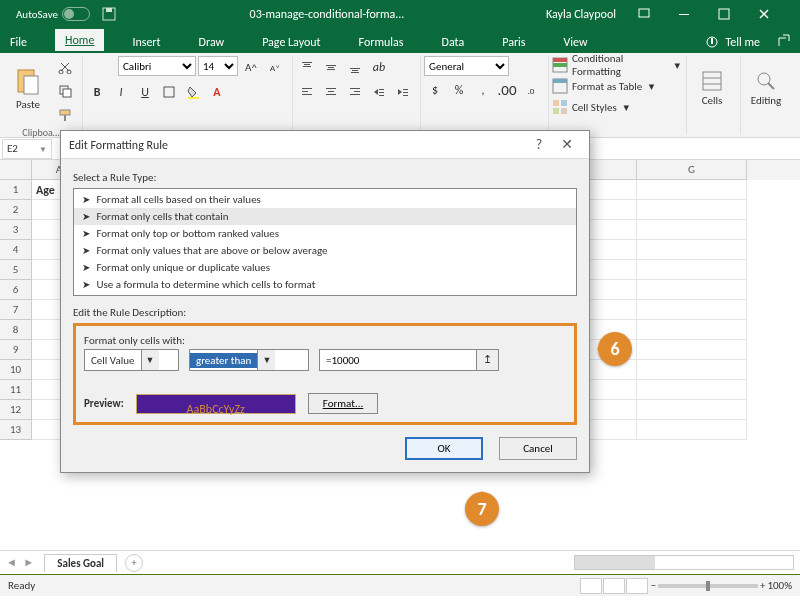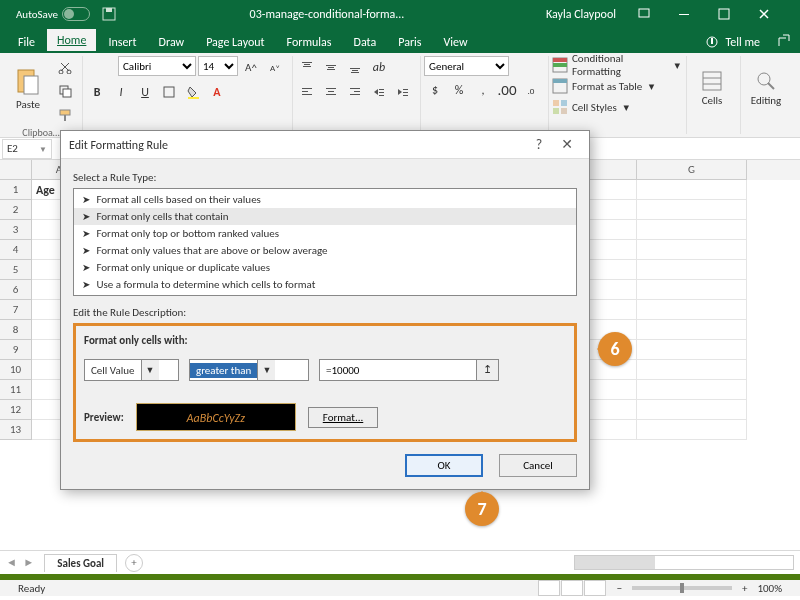--- a/index.html
+++ b/index.html
@@ -10,21 +10,21 @@
 .titlebar .autosave { display: flex; align-items: center; gap: 4px; margin-right: 12px; }
 .titlebar .toggle { width: 28px; height: 14px; border: 1px solid #8ab79b; border-radius: 7px; position: relative; }
 .titlebar .toggle::after { content: ""; position: absolute; left: 1px; top: 1px; width: 10px; height: 10px; background: #8ab79b; border-radius: 50%; }
 .titlebar .qat svg { fill: #cfe3d6; }
 .titlebar .doc-title { flex: 1; text-align: center; color: #fff; font-size: 12px; overflow: hidden; white-space: nowrap; }
 .titlebar .user { margin: 0 8px; font-size: 12px; }
 .titlebar .winbtn { width: 40px; height: 28px; display: flex; align-items: center; justify-content: center; }
 .titlebar .winbtn svg { fill: #fff; }
 
 
-.ribbon-tabs { height: 25px; background: #0b6a3b; display: flex; align-items: flex-end; padding-left: 8px; gap: 2px; color: #fff; font-size: 12px; }
+.ribbon-tabs { height: 25px; background: #0b6a3b; display: flex; align-items: flex-end; gap: 18px; color: #fff; font-size: 12px; }
 .ribbon-tabs .tab { padding: 4px 10px; cursor: pointer; }
 .ribbon-tabs .tab.active { background: #f3f3f3; color: #0b6a3b; }
 .ribbon-tabs .tab.home { border-bottom: 2px solid #0b6a3b; text-decoration: underline; }
 .ribbon-tabs .spacer { flex: 1; }
 .ribbon-tabs .right-icons { display: flex; align-items: center; gap: 6px; padding-right: 8px; padding-bottom: 3px; }
 
 
 .ribbon { height: 85px; background: #f3f3f3; border-bottom: 1px solid #d9d9d9; display: flex; padding: 3px 6px; gap: 3px; }
 .ribbon .group { display: flex; flex-direction: column; border-right: 1px solid #e0e0e0; padding: 0 6px 1px 0; }
 .ribbon .group-body { flex: 1; display: flex; gap: 4px; align-items: flex-start; }
@@ -61,50 +61,50 @@
 
 .sheet-tabs { height: 24px; border-top: 1px solid #d9d9d9; display: flex; align-items: center; font-size: 11px; padding: 0 6px; gap: 8px; background: #fff; }
 .sheet-tabs .nav { color: #999; letter-spacing: 2px; }
 .sheet-tabs .stab { border: 1px solid #ccc; border-bottom: none; padding: 2px 12px; font-weight: bold; background: #fff; }
 .sheet-tabs .add { width: 18px; height: 18px; border: 1px solid #ccc; border-radius: 50%; text-align: center; line-height: 16px; color: #666; }
 .sheet-tabs .hscroll { flex: 1; display: flex; justify-content: flex-end; }
 .sheet-tabs .hscroll .track { width: 220px; height: 15px; border: 1px solid #ccc; position: relative; }
 .sheet-tabs .hscroll .thumb { position: absolute; left: 0; top: 0; width: 80px; height: 13px; background: #ddd; }
 
 
-.statusbar { height: 22px; background: #f3f3f3; border-top: 6px solid #4d7c0f; display: flex; align-items: center; font-size: 11px; padding: 0 18px; gap: 10px; }
+.statusbar { height: 22px; background: #f3f3f3; border-top: 1px solid #4d7c0f; display: flex; align-items: center; font-size: 11px; padding: 0 8px; gap: 2px; }
 .statusbar .spacer { flex: 1; }
 .statusbar .viewbtns { display: flex; gap: 1px; }
 .statusbar .vb { width: 22px; height: 16px; border: 1px solid #ccc; background: #fff; }
 .statusbar .slider { width: 100px; height: 4px; background: #ccc; position: relative; }
 .statusbar .slider::after { content: ""; position: absolute; left: 48px; top: -3px; width: 4px; height: 10px; background: #888; }
 
 
 .dialog { position: absolute; left: 60px; top: 130px; width: 530px; background: #f0f0f0; border: 1px solid #888; box-shadow: 3px 3px 12px rgba(0,0,0,0.3); font-size: 11px; }
 .dialog .dlg-title { height: 28px; display: flex; align-items: center; padding: 0 8px; background: #fff; border-bottom: 1px solid #ddd; }
 .dialog .dlg-title .t { flex: 1; font-size: 12px; }
 .dialog .dlg-title .help, .dialog .dlg-title .close { width: 28px; text-align: center; font-size: 14px; color: #555; cursor: pointer; }
 .dialog .body { padding: 8px 12px 12px; }
 .dialog .sect-label { margin: 4px 0; }
 .dialog .rule-list { border: 1px solid #888; background: #fff; padding: 2px 0; }
 .dialog .rule-item { padding: 2px 8px; display: flex; align-items: center; gap: 6px; }
 .dialog .rule-item.sel { background: #e8e8e8; }
 .dialog .arrow { font-size: 10px; }
 .dialog .desc-box { border: 3px solid #e08a2d; padding: 8px; margin-top: 4px; background: #f0f0f0; }
-.dialog .desc-box .lbl { font-weight: bold; margin-bottom: 12px; }
+.dialog .desc-box .lbl { font-weight: normal; margin-bottom: 2px; }
 .dialog .controls-row { display: flex; gap: 10px; align-items: center; }
 .dialog .combo { display: flex; align-items: center; border: 1px solid #888; background: #fff; height: 22px; }
 .dialog .combo .txt { padding: 0 6px; font-size: 11px; }
 .dialog .combo .dd { width: 18px; text-align: center; border-left: 1px solid #888; font-size: 9px; background: #eee; height: 100%; line-height: 20px; }
 .dialog .combo.sel .txt { background: #2f6db0; color: #fff; padding: 1px 6px; }
 .dialog .refinput { display: flex; border: 1px solid #888; background: #fff; height: 22px; width: 180px; }
 .dialog .refinput input { border: none; flex: 1; padding: 0 6px; font-size: 11px; outline: none; }
 .dialog .refinput .pick { width: 22px; border-left: 1px solid #888; background: #eee; text-align: center; line-height: 20px; font-size: 11px; }
 .dialog .preview-row { display: flex; align-items: center; gap: 12px; margin-top: 22px; }
-.dialog .preview-box { width: 160px; height: 28px; border: 1px solid #c9a85f; background: #000000; color: #d18a3a; text-align: center; line-height: 28px; font-size: 12px; font-style: italic; }
+.dialog .preview-box { width: 160px; height: 20px; border: 1px solid #c9a85f; background: #4c1d95; color: #d18a3a; text-align: center; line-height: 28px; font-size: 12px; }
 .dialog .fmt-btn { padding: 3px 14px; border: 1px solid #888; background: #eee; font-size: 11px; text-decoration: underline; }
 .dialog .dlg-buttons { display: flex; justify-content: flex-end; gap: 16px; padding: 0 12px 12px; }
 .dialog .btn { width: 78px; height: 23px; border: 1px solid #999; background: #eee; font-size: 11px; }
 .dialog .btn.primary { border: 2px solid #2a70c2; background: #eaf2fb; }
 
 
 .callout { position: absolute; width: 34px; height: 34px; background: #e08a2d; border-radius: 50%; color: #fff; font-weight: bold; font-size: 18px; display: flex; align-items: center; justify-content: center; box-shadow: 0 1px 3px rgba(0,0,0,.3); }
 .callout::before { content: ""; position: absolute; left: -8px; top: 10px; border: 7px solid transparent; border-right-color: #e08a2d; }
 .callout.down::before { left: 10px; top: -8px; border: 7px solid transparent; border-bottom-color: #e08a2d; }
 .c6 { left: 598px; top: 332px; }

